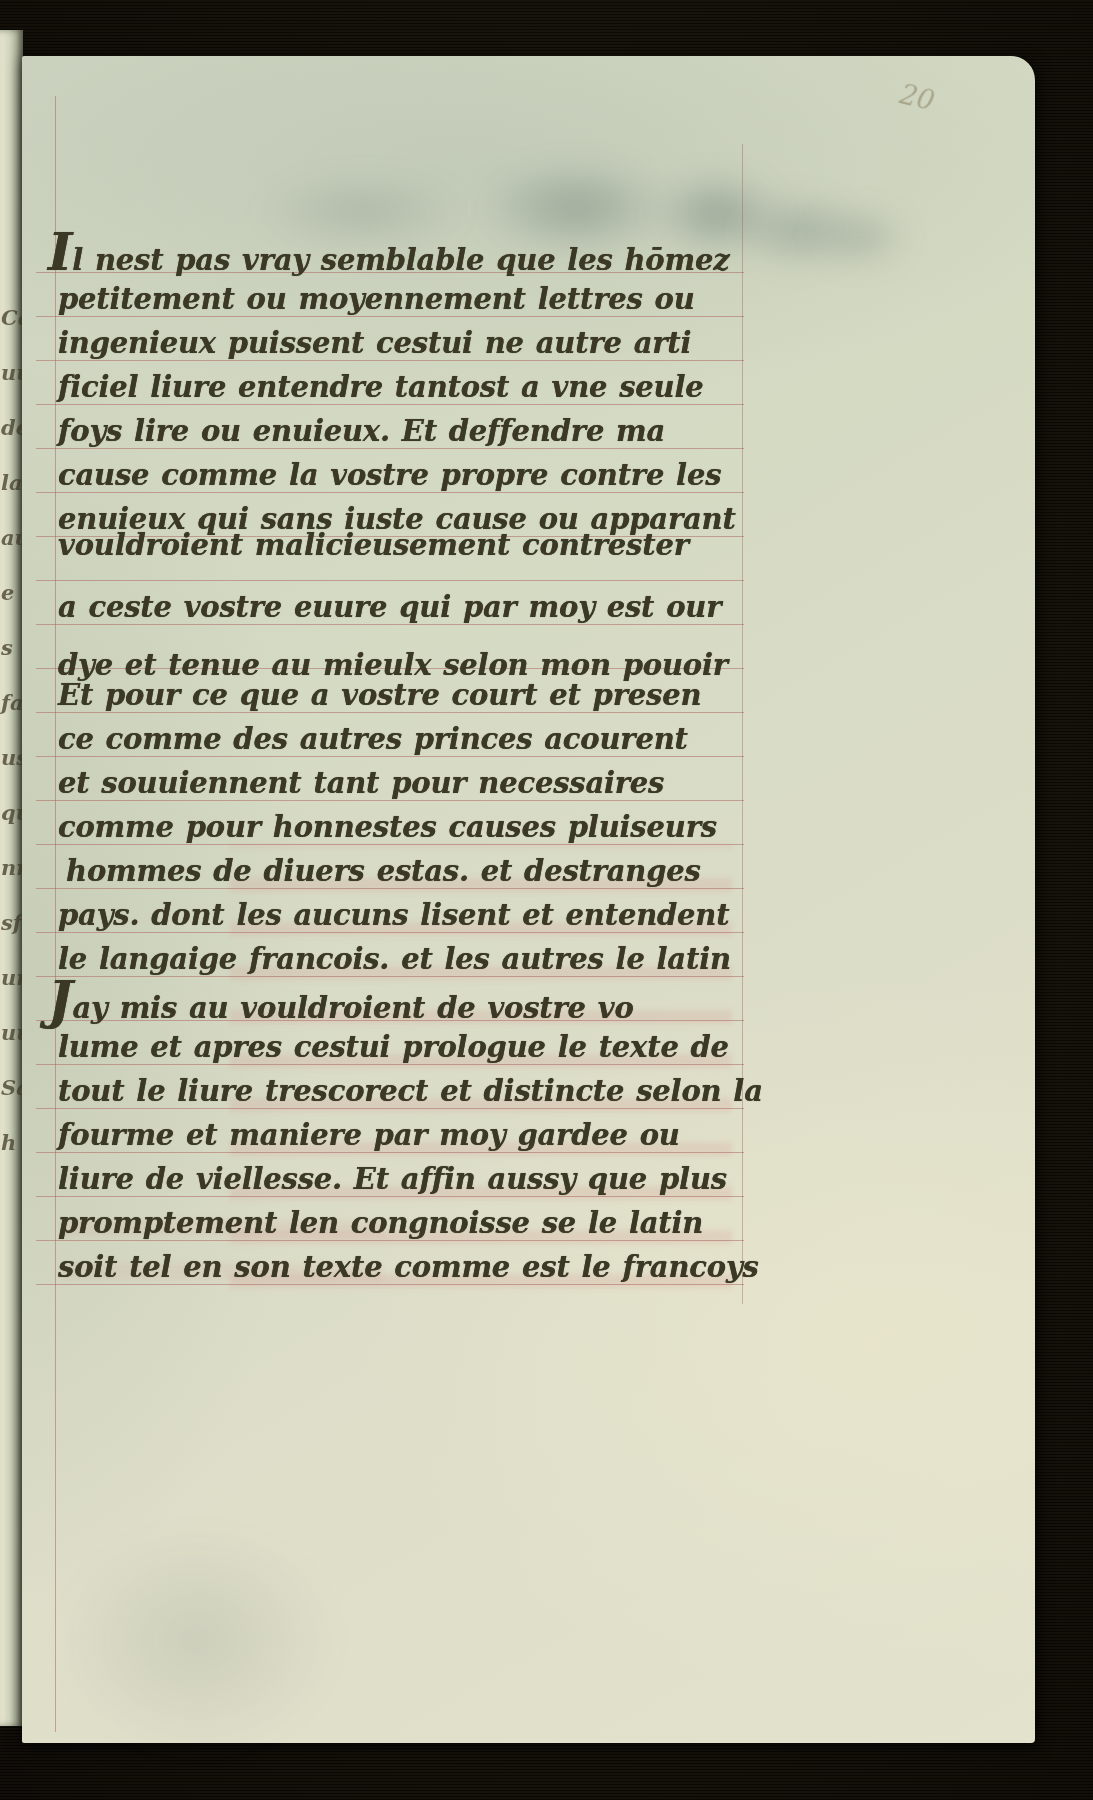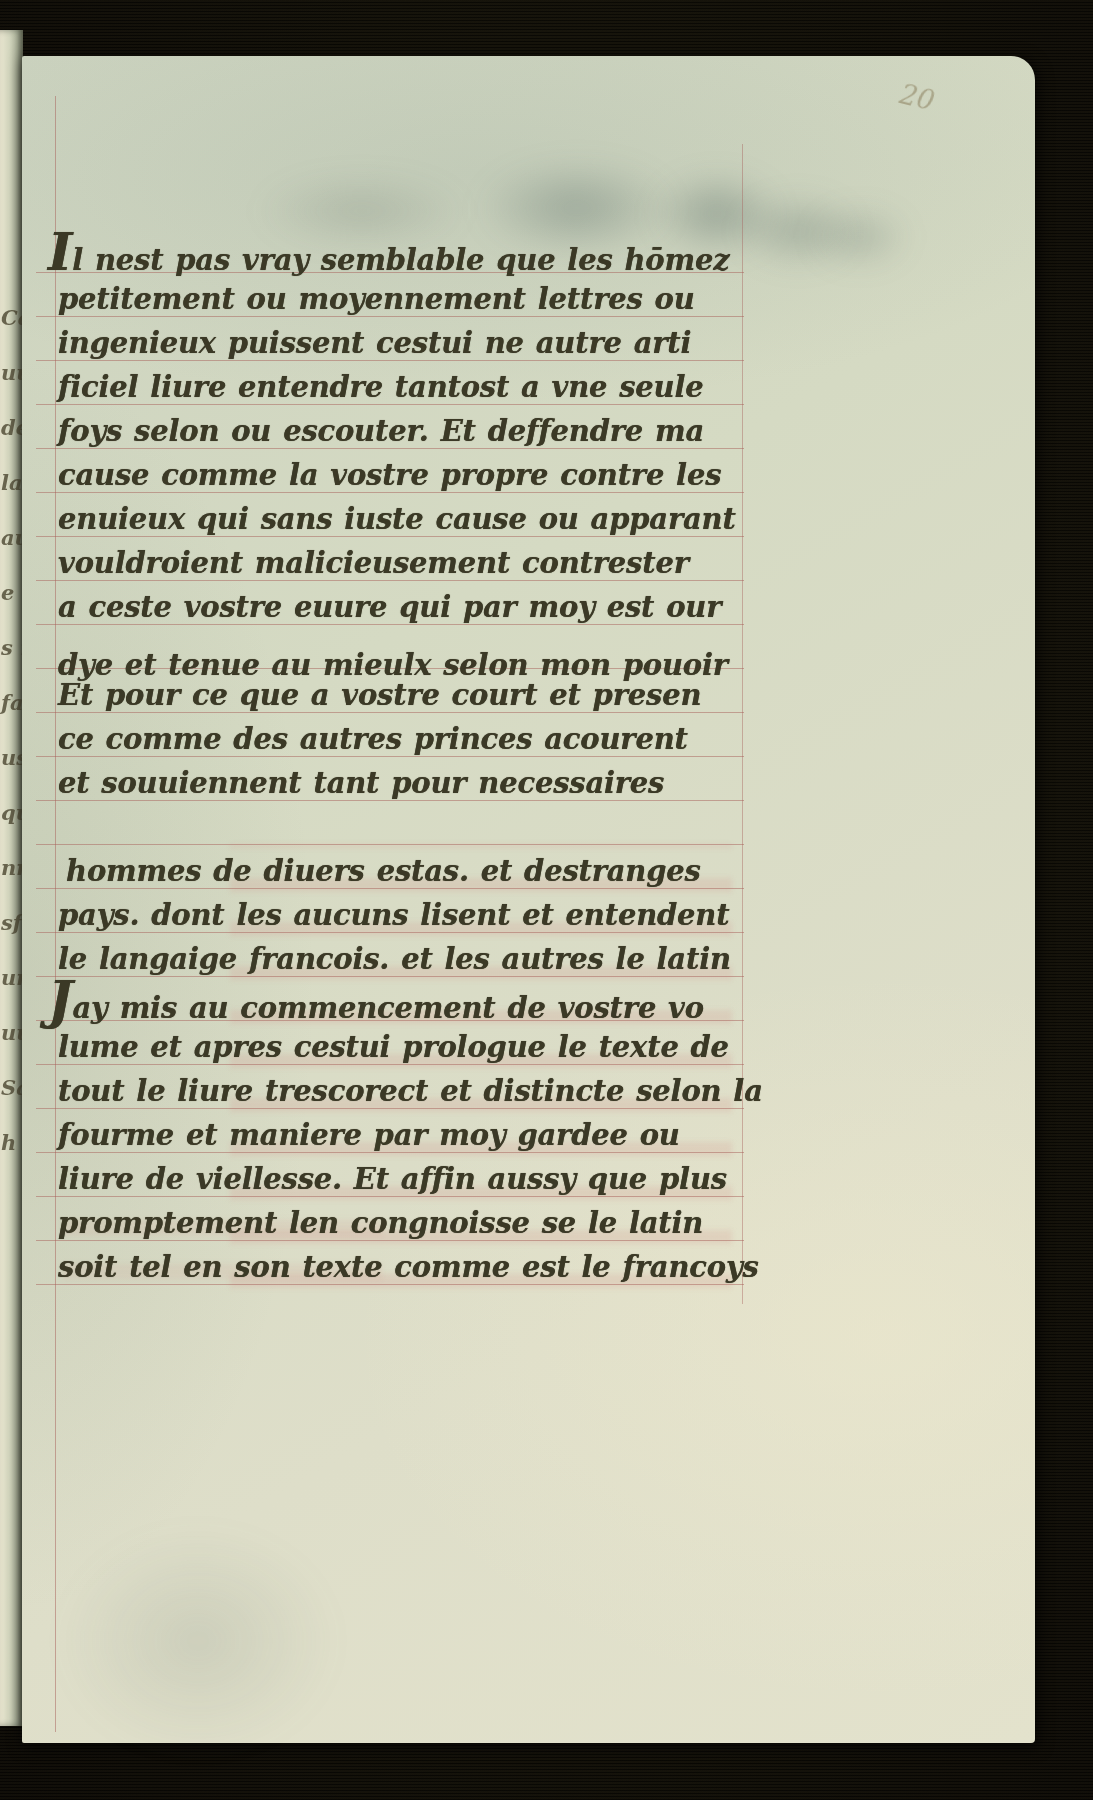--- a/index.html
+++ b/index.html
@@ -140,33 +140,34 @@
         <div class="rule-h" style="top: 1184px;"></div>
         <div class="rule-h" style="top: 1228px;"></div>
       </div>
 
     <div class="textblock">
 
     <div class="tline cap" style="top: 182px;">Il nest pas vray semblable que les hōmez</div>
         <div class="tline" style="top: 226px;">petitement ou moyennement lettres ou</div>
         <div class="tline" style="top: 270px;">ingenieux puissent cestui ne autre arti</div>
         <div class="tline" style="top: 314px;">ficiel liure entendre tantost a vne seule</div>
-        <div class="tline" style="top: 358px;">foys selon ou escouter. Et deffendre ma</div>
+        <div class="tline" style="top: 358px;">foys lire ou enuieux. Et deffendre ma</div>
         <div class="tline" style="top: 402px;">cause comme la vostre propre contre les</div>
         <div class="tline" style="top: 446px;">enuieux qui sans iuste cause ou apparant</div>
-        <div class="tline" style="top: 490px;">vouldroient malicieusement contrester</div>
+        <div class="tline" style="top: 472px;">vouldroient malicieusement contrester</div>
         <div class="tline" style="top: 534px;">a ceste vostre euure qui par moy est our</div>
         <div class="tline" style="top: 578px; margin-top: 14px;">dye et tenue au mieulx selon mon pouoir</div>
         <div class="tline" style="top: 622px;">Et pour ce que a vostre court et presen</div>
         <div class="tline" style="top: 666px;">ce comme des autres princes acourent</div>
         <div class="tline" style="top: 710px;">et souuiennent tant pour necessaires</div>
+        <div class="tline" style="top: 754px;">comme pour honnestes causes pluiseurs</div>
         <div class="tline" style="top: 798px; margin-left: 8px;">hommes de diuers estas. et destranges</div>
         <div class="tline" style="top: 842px; text-align: center;">pays. dont les aucuns lisent et entendent</div>
         <div class="tline" style="top: 886px;">le langaige francois. et les autres le latin</div>
-        <div class="tline cap" style="top: 930px;">Jay mis au commencement de vostre vo</div>
+        <div class="tline cap" style="top: 930px;">Jay mis au vouldroient de vostre vo</div>
         <div class="tline" style="top: 974px; font-style: italic;">lume et apres cestui prologue le texte de</div>
         <div class="tline" style="top: 1018px;">tout le liure trescorect et distincte selon la</div>
         <div class="tline" style="top: 1062px;">fourme et maniere par moy gardee ou</div>
         <div class="tline" style="top: 1106px;">liure de viellesse. Et affin aussy que plus</div>
         <div class="tline" style="top: 1150px; text-align: center;">promptement len congnoisse se le latin</div>
         <div class="tline" style="top: 1194px;">soit tel en son texte comme est le francoys</div>
       </div>
 
   </div>
 </div>

